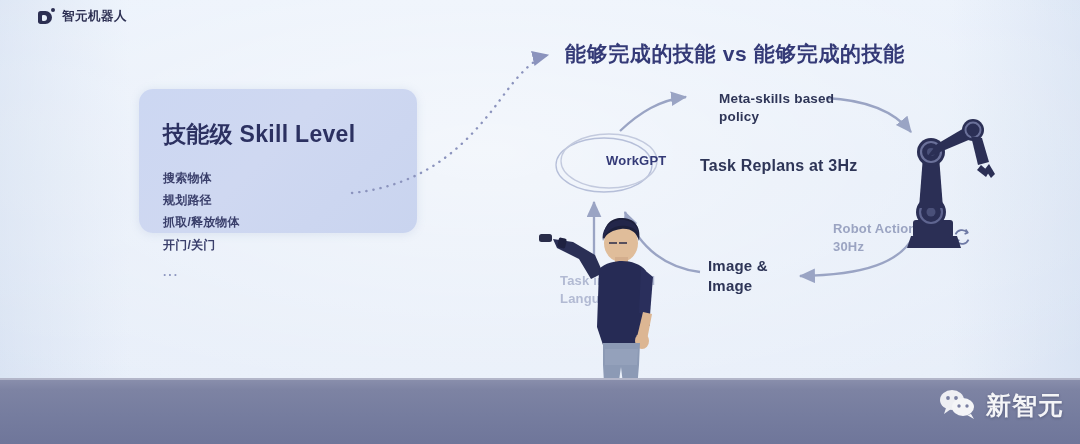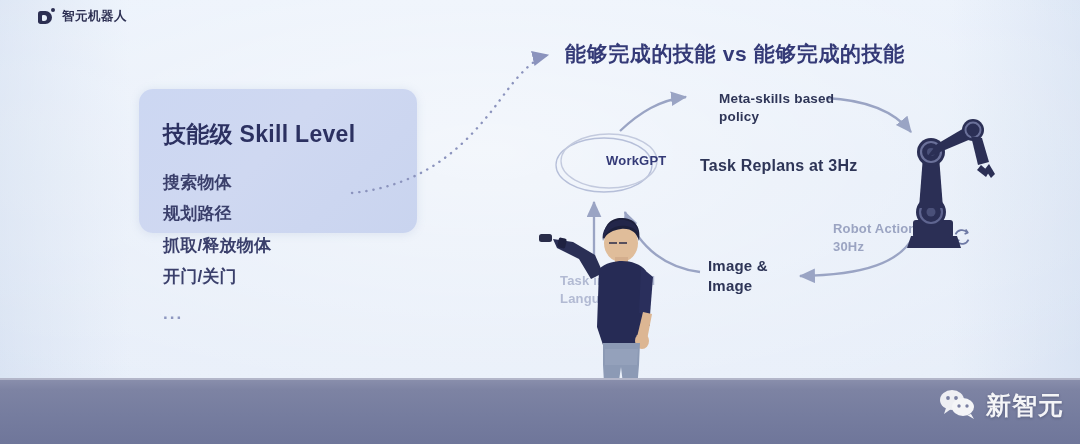--- a/index.html
+++ b/index.html
@@ -65,21 +65,21 @@
     box-shadow:0 1px 10px rgba(130,150,190,.18);
     padding:30px 0 0 24px;
     margin-left:40px;
   }
   #skill-card .title{
     font-size:23px; font-weight:700; color:#2c3161; letter-spacing:.3px;
     margin-bottom:17px;
   }
   #skill-card ul{ list-style:none; }
   #skill-card li{
-    font-size:17px; color:#3a3f6b; line-height:1.85; font-weight:600;
+    font-size:12px; color:#3a3f6b; line-height:1.85; font-weight:600;
     letter-spacing:.2px;
   }
   #skill-card li.more{ color:#8e97c0; letter-spacing:2px; padding-top:5px; }
 
   
   #headline{
     position:absolute; left:565px; top:40px;
     font-size:21px; font-weight:700; color:#343a77; letter-spacing:.6px;
     white-space:nowrap;
   }

